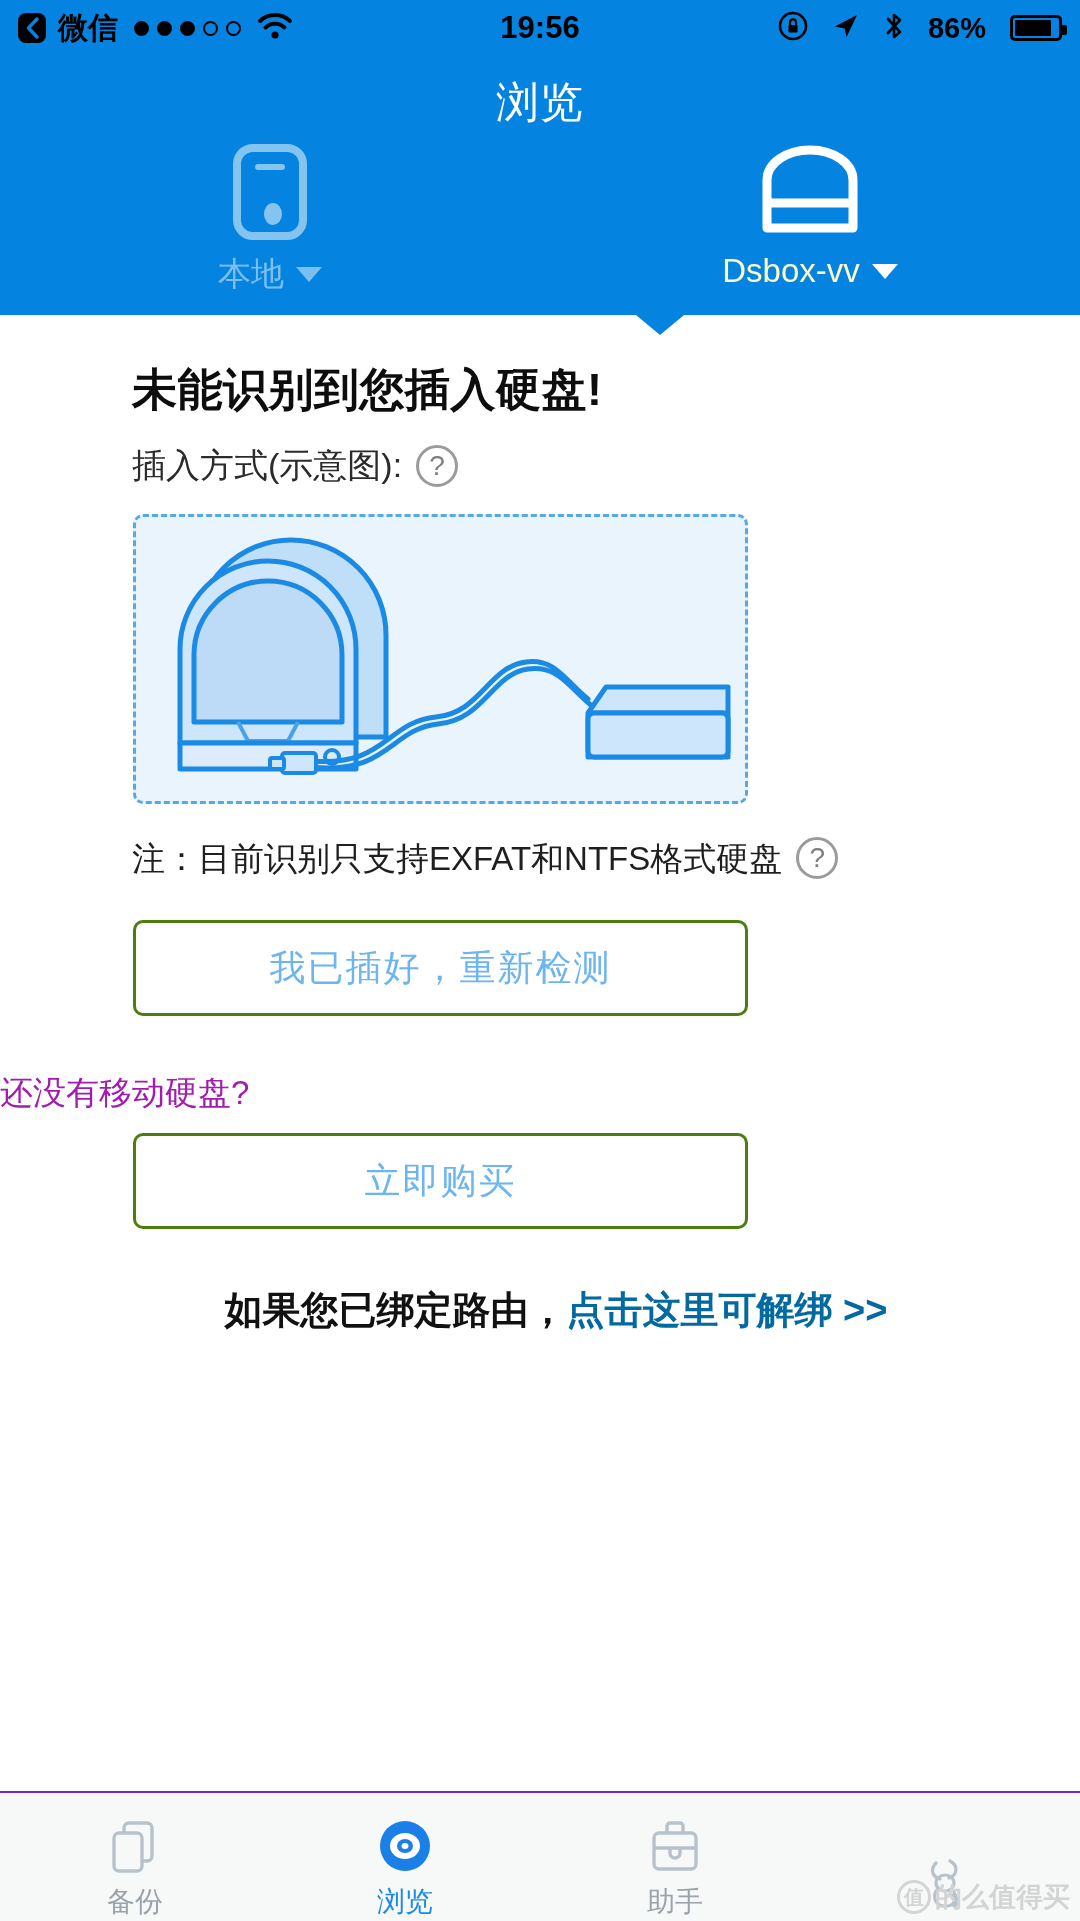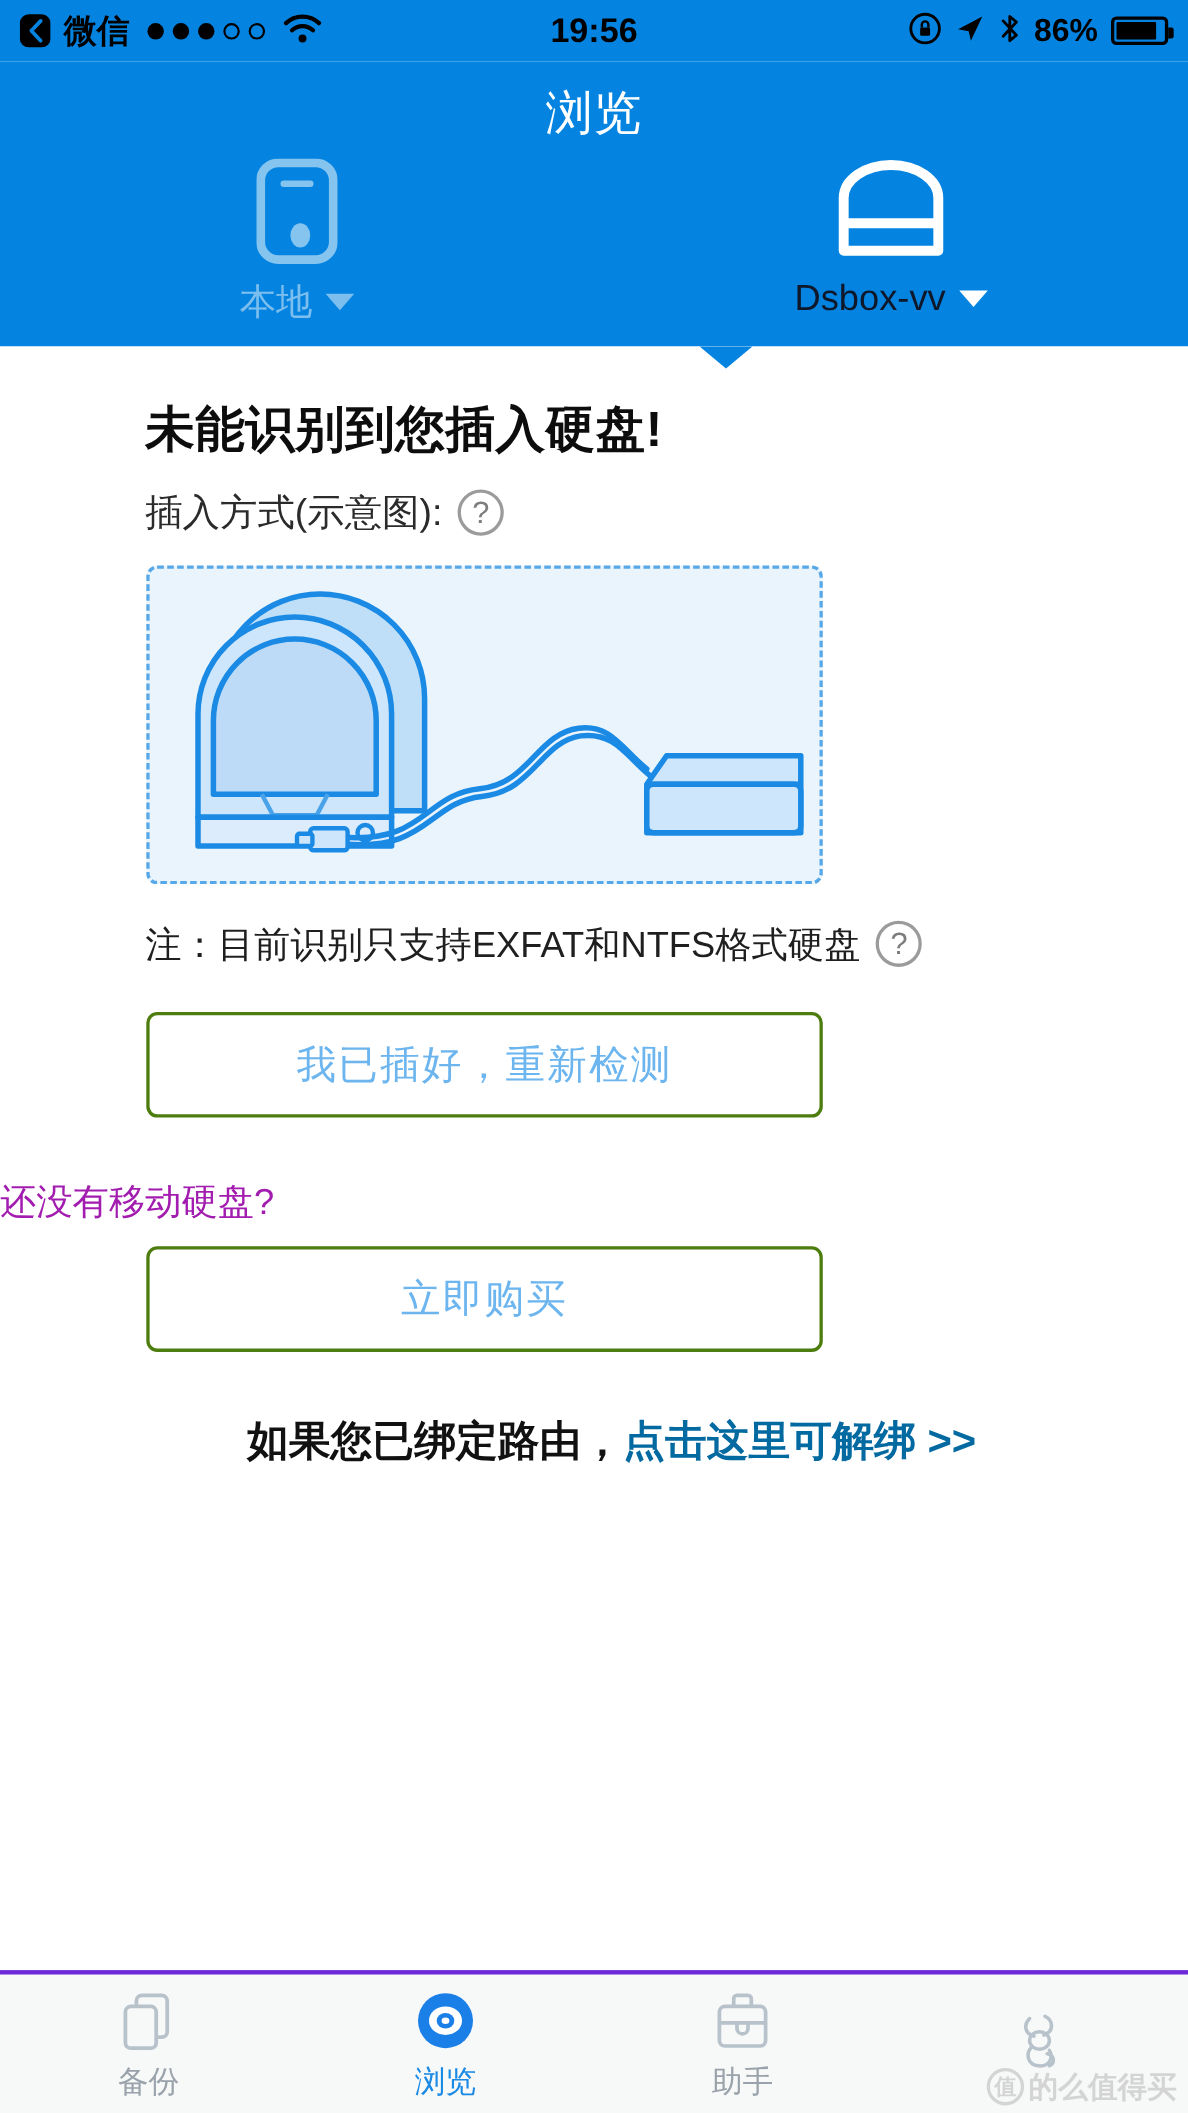--- a/index.html
+++ b/index.html
@@ -21,41 +21,41 @@
   .sb-left{ display:flex; align-items:center; gap:10px; flex:1; }
   .sb-back{ width:30px; height:34px; display:flex; align-items:center; }
   .sb-back svg{ display:block; }
   .sb-carrier{ font-size:30px; font-weight:600; letter-spacing:0; color:#000; }
   .sb-dots{ display:flex; align-items:center; gap:8px; margin-left:6px; }
   .dot{ width:15px; height:15px; border-radius:50%; border:2.5px solid #000; }
   .dot.filled{ background:#000; }
   .sb-wifi{ margin-left:6px; }
   .sb-center{ position:absolute; left:0; right:0; text-align:center;
     font-size:31px; font-weight:600; color:#000; pointer-events:none;}
-  .sb-right{ display:flex; align-items:center; gap:12px; justify-content:flex-end; flex:1; }
+  .sb-right{ display:flex; align-items:center; gap:24px; justify-content:flex-end; flex:1; }
   .sb-batt-text{ font-size:29px; font-weight:600; color:#000; }
   .sb-batt{ width:52px; height:26px; border:3px solid #000; border-radius:5px; position:relative; padding:2px;}
   .sb-batt i{ display:block; height:100%; background:#000; border-radius:1px; }
   .sb-batt:after{ content:""; position:absolute; right:-8px; top:7px; width:5px; height:10px;
     background:#000; border-radius:0 2px 2px 0;}
 
   
   .header{
     position:absolute; top:56px; left:0; width:1080px; height:259px;
     background:#0484e0;
   }
   .header-title{
     position:absolute; top:18px; left:0; width:100%; text-align:center;
     font-size:43px; color:#fff; font-weight:500; letter-spacing:1px;
   }
   .tabs{ position:absolute; top:88px; left:0; width:100%; height:170px; display:flex;text-align:right; }
   .tab{ flex:1; display:flex; flex-direction:column; align-items:center; justify-content:flex-start; }
   .tab-icon{ height:96px; display:flex; align-items:center; justify-content:center; }
   .tab-label{ margin-top:12px; display:flex; align-items:center; gap:12px;
-    font-size:33px; color:#0f172a; }
+    font-size:33px; color:#fef9c3; }
   .tab.inactive .tab-label{ color:rgba(255,255,255,0.48); }
   .caret{ width:0;height:0;border-left:13px solid transparent;border-right:13px solid transparent;
     border-top:15px solid #fff; }
   .tab.inactive .caret{ border-top-color:rgba(255,255,255,0.48); }
   .notch{
     position:absolute; left:660px; top:315px; transform:translateX(-50%);
     width:0;height:0;border-left:24px solid transparent;border-right:24px solid transparent;
     border-top:20px solid #0484e0; z-index:5;
   }
 
@@ -101,22 +101,23 @@
   .unbind{
     position:absolute; top:970px; left:0; width:100%; text-align:center;
     font-size:38px; font-weight:bold; white-space:nowrap;
   }
   .unbind .plain{ color:#111;margin-left:32px; }
   .unbind .link{ color:#0369a1; }
 
   
   .tabbar{
     position:absolute; bottom:0; left:0; width:1080px; height:130px;
-    background:#f7f8f8; border-top:4px solid #6d28d9;
+    background:#f7f8f8; border-top:2px solid #6d28d9;
     display:flex;
+    align-items:flex-end;
   }
   .nav{ flex:1; display:flex; flex-direction:column; align-items:center; justify-content:center; gap:8px; position:relative;}
   .nav-icon{ height:62px; display:flex; align-items:flex-end; justify-content:center; }
   .nav-label{ font-size:28px; color:#9aa3ab; }
   .nav.active .nav-label{ color:#1b8ae5; }
   .watermark{
     position:absolute; right:10px; bottom:6px;
     display:flex; align-items:center; gap:4px;
     color:#d4d4d4; font-size:27px; font-weight:600; white-space:nowrap;
     pointer-events:none;

